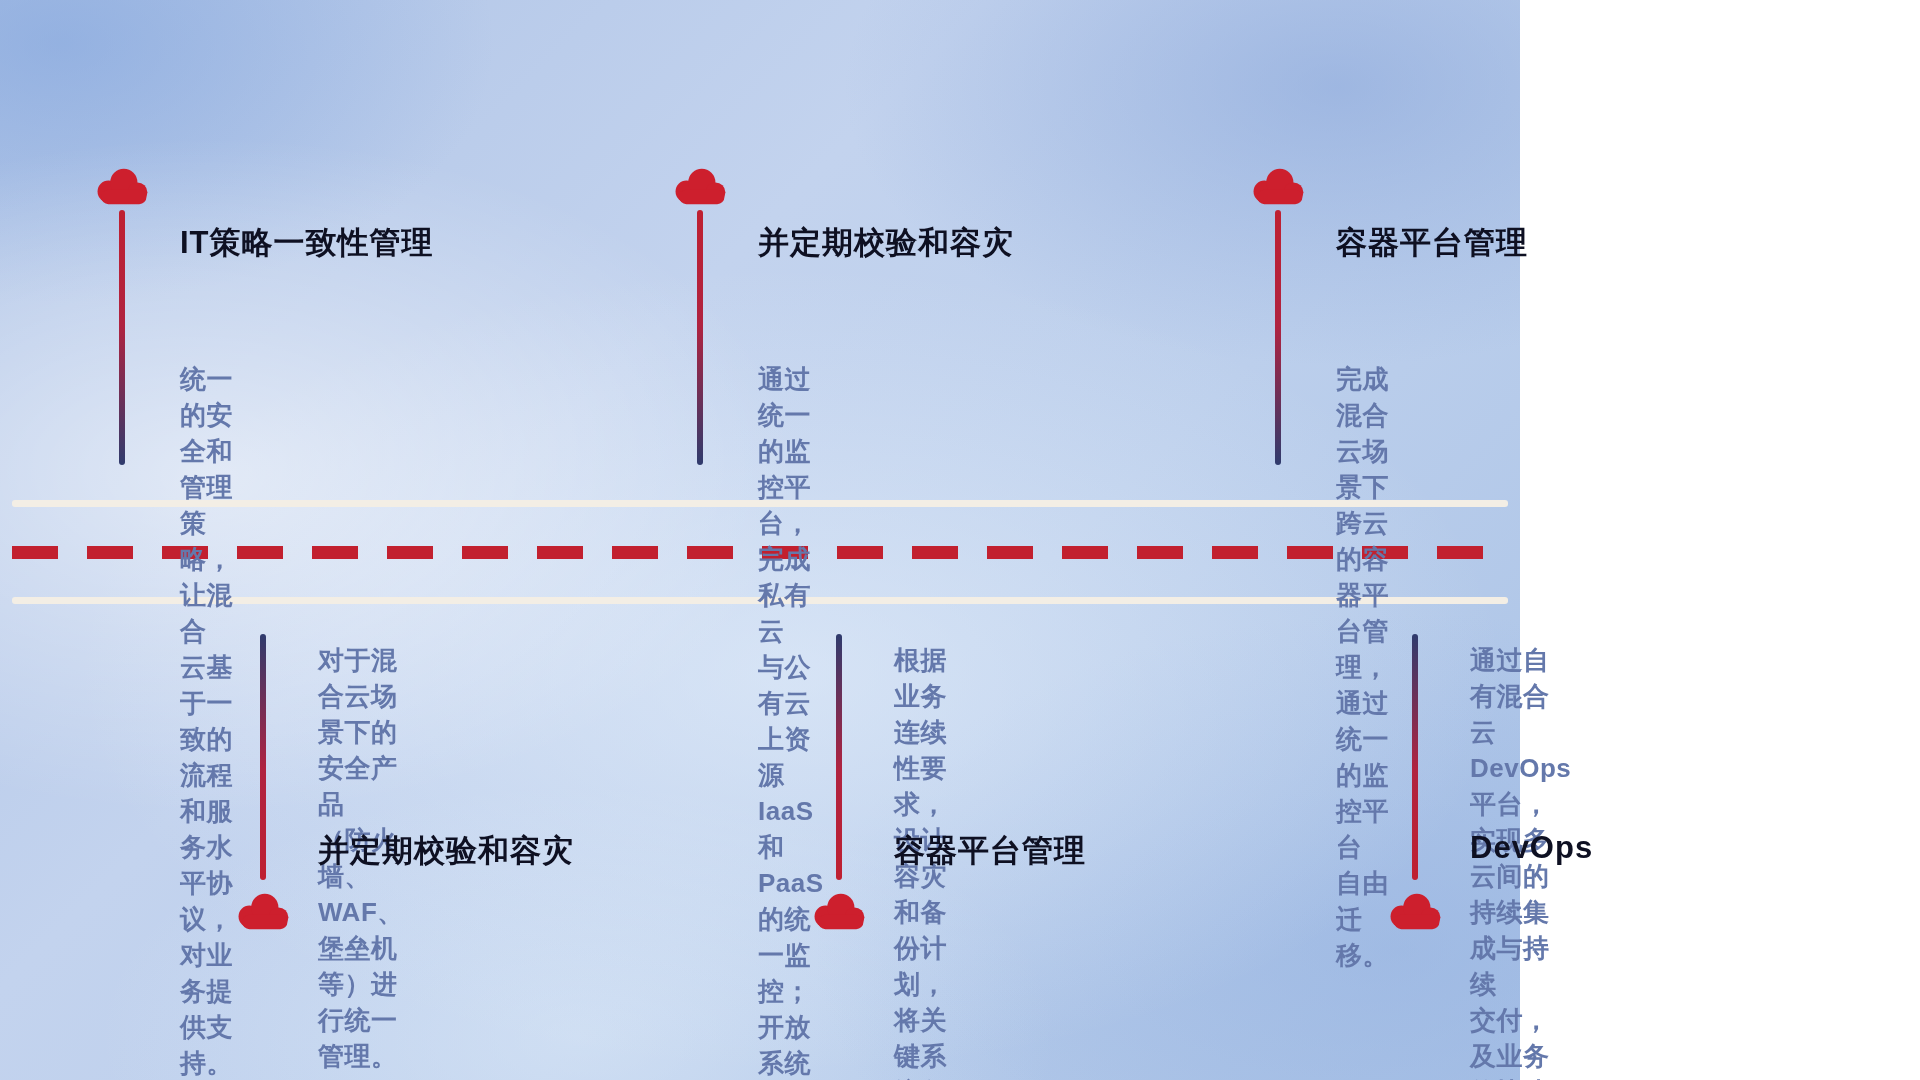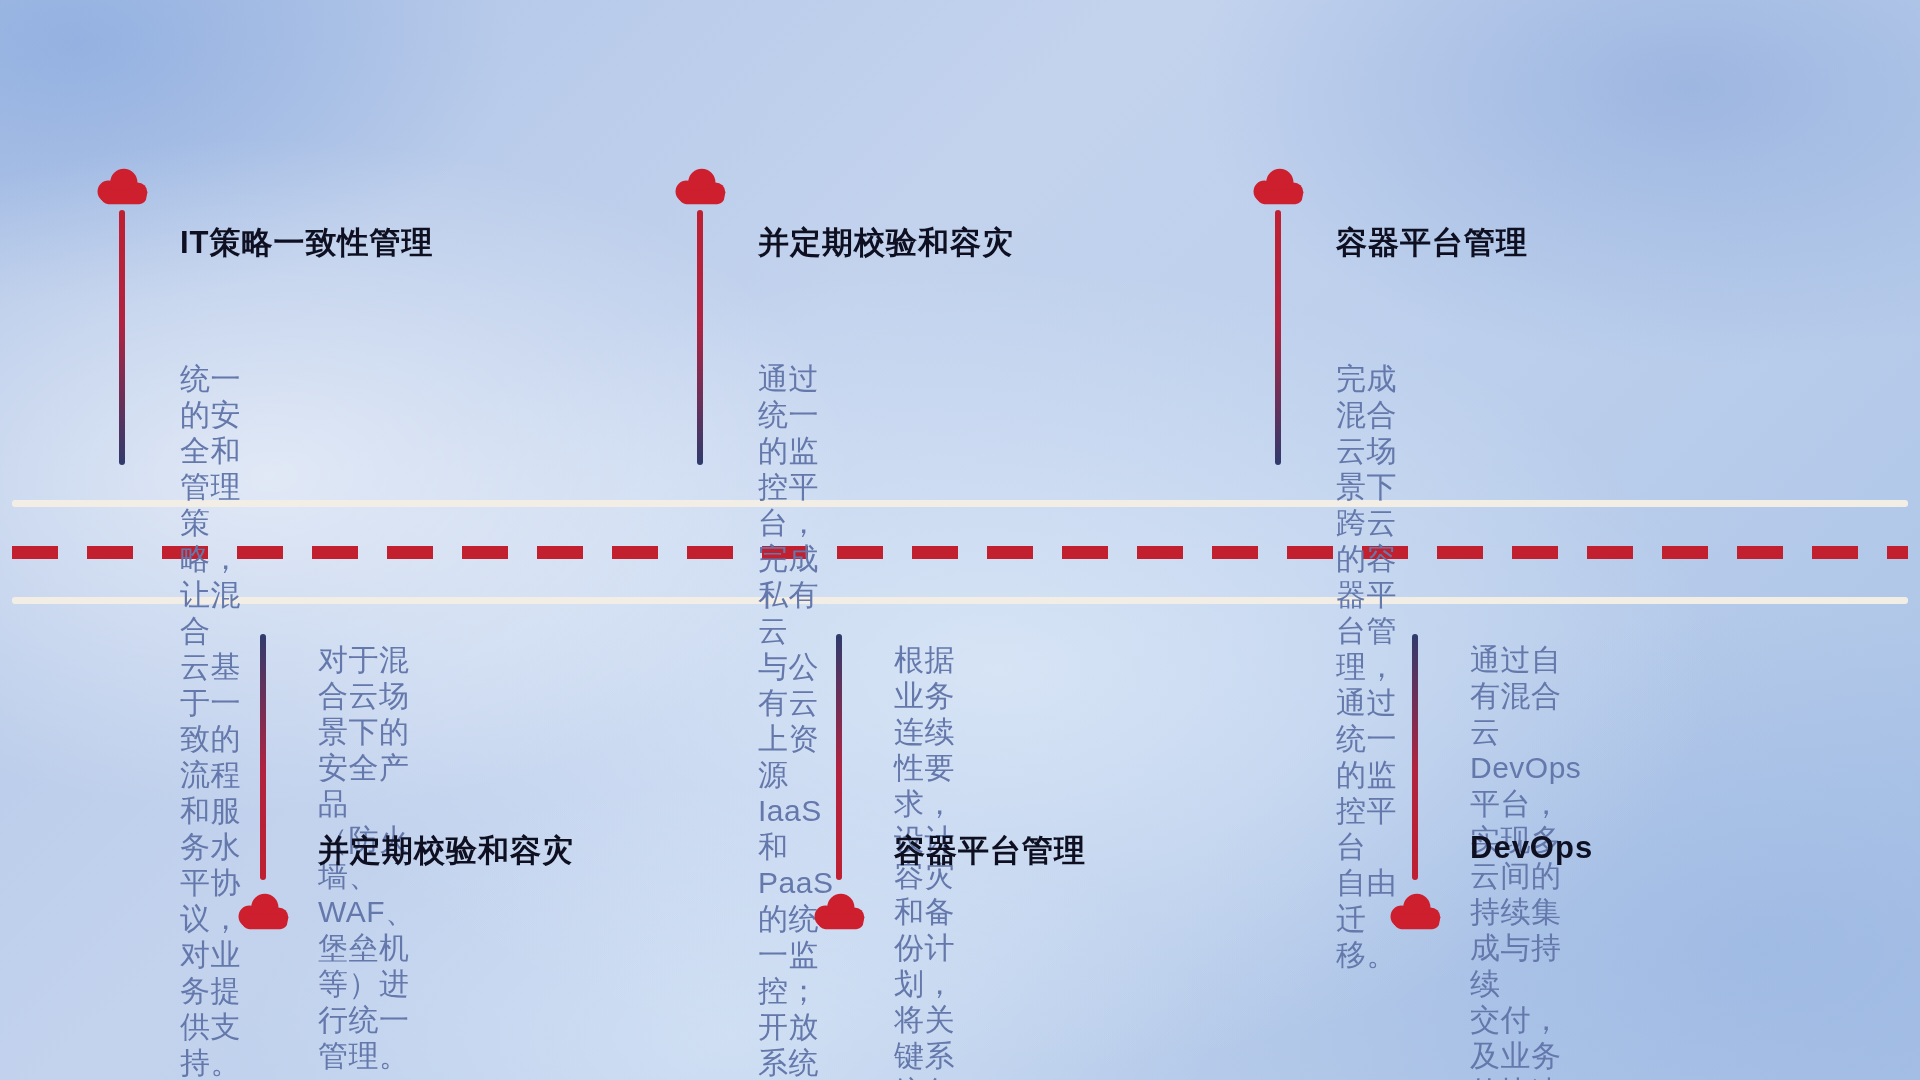--- a/index.html
+++ b/index.html
@@ -7,21 +7,21 @@
     padding: 0;
   }
   body {
     width: 1920px;
     height: 1080px;
     overflow: hidden;
     font-family: "Liberation Sans", "DejaVu Sans", sans-serif;
   }
   .stage {
     position: relative;
-    width: 1920px;
+    width: 1520px;
     height: 1080px;
     background:
       radial-gradient(900px 520px at 14% 44%, rgba(255,255,255,0.55), rgba(255,255,255,0) 65%),
       radial-gradient(1100px 620px at 52% 62%, rgba(235,244,253,0.55), rgba(235,244,253,0) 65%),
       radial-gradient(760px 430px at 88% 8%, rgba(132,162,216,0.55), rgba(132,162,216,0) 65%),
       radial-gradient(700px 420px at 4% 4%, rgba(120,158,219,0.5), rgba(120,158,219,0) 62%),
       radial-gradient(900px 520px at 92% 88%, rgba(146,176,224,0.5), rgba(146,176,224,0) 65%),
       radial-gradient(800px 420px at 38% 96%, rgba(226,238,250,0.5), rgba(226,238,250,0) 60%),
       linear-gradient(135deg, #aec3e6 0%, #c3d3ee 38%, #bccfec 62%, #a9c2e6 100%);
   }
@@ -54,25 +54,26 @@
     left: 58px;
     white-space: nowrap;
     font-size: 31px;
     font-weight: bold;
     color: #0e1022;
     letter-spacing: 1px;
   }
   .item-desc {
     position: absolute;
     left: 58px;
-    font-size: 30px;
+    font-size: 26px;
     line-height: 36px;
     color: #6478ab;
     white-space: pre-line;
     letter-spacing: 0.5px;
+    font-weight: bold;
   }
 
   
   .col-top { top: 165px; }
   .col-top .cloud { top: 0; }
   .col-top .stem  { top: 45px; height: 255px; }
   .col-top .item-title { top: 57px; }
   .col-top .item-desc  { top: 196px; }
 
   

